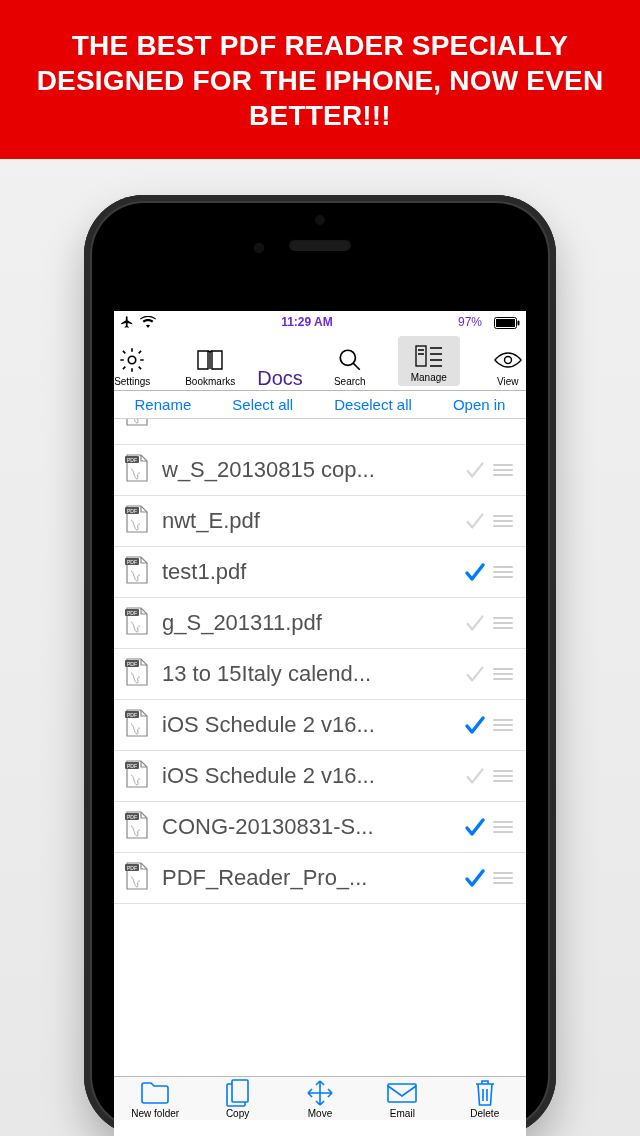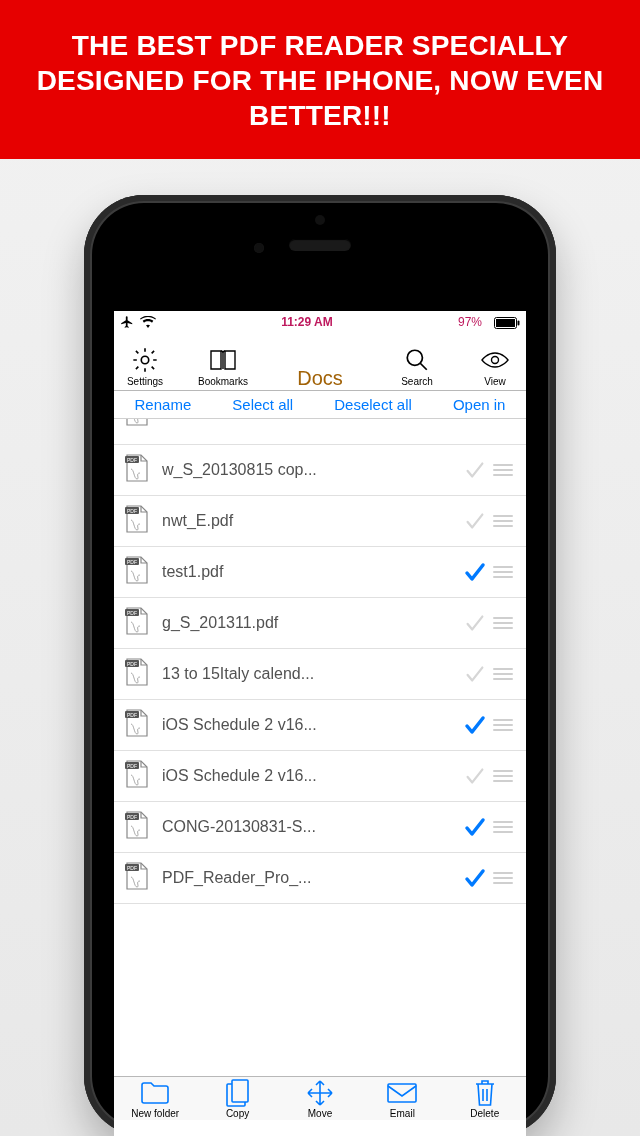--- a/index.html
+++ b/index.html
@@ -73,21 +73,21 @@
   }
 
   
   .status-bar {
     height: 22px;
     display: flex;
     align-items: center;
     justify-content: space-between;
     font-size: 12px;
     padding: 0 6px;
-    color: #be185d;
+    color: #6d28d9;
   }
   .status-left { display: flex; align-items: center; gap: 6px; }
   .status-right { display: flex; align-items: flex-end; gap: 12px; }
   .plane-icon svg, .wifi-icon svg, .battery-icon svg { display:block; }
   .status-time { font-weight: 600; font-size:12px; }
 
   
   .top-toolbar {
     height: 58px;
     display: flex;
@@ -108,21 +108,21 @@
     color: #000;
     position: relative;
   }
   .tool-item.title-item {
     flex: 1 1 auto;
     justify-content: center;
     padding-bottom: 0;
   }
   .tool-item.title-item .title-text {
     font-size: 20px;
-    color: #a16207;
+    color: #4c1d95;
     font-weight: 400;
   }
   .tool-item.active {
     background: #e1e1e1;
     border-radius: 4px;
     margin: 4px 1px;
     padding-top: 4px;
     height: 50px;
   }
   .tool-icon { height: 30px; display:flex; align-items:center; justify-content:center; }
@@ -158,21 +158,21 @@
     align-items: flex-start;
     padding-top: 0;
   }
   .file-row.cut .file-icon, .file-row.cut .file-name, .file-row.cut .check, .file-row.cut .grip {
     position: relative;
     top: -22px;
   }
   .file-icon { width: 28px; flex: 0 0 28px; }
   .file-name {
     flex: 1 1 auto;
-    font-size: 16px;
+    font-size: 22px;
     color: #525252;
     padding-left: 10px;
     white-space: nowrap;
     overflow: hidden;
     text-overflow: ellipsis;
   }
   .check {
     width: 30px; flex: 0 0 30px;
     display: flex; align-items: center; justify-content: center;
   }
@@ -266,20 +266,30 @@
       </div>
       <div class="tool-item">
         <span class="tool-icon">
           <svg width="26" height="26" viewBox="0 0 24 24" fill="none" stroke="#000" stroke-width="1.6">
               <circle cx="10" cy="10" r="7"></circle>
               <path d="M21 21l-6-6"></path>
             </svg>
         </span>
         <span class="tool-label">Search</span>
       </div>
+      <div class="tool-item active">
+        <span class="tool-icon">
+          <svg width="30" height="24" viewBox="0 0 30 24" fill="none" stroke="#000" stroke-width="1.3">
+              <rect x="2" y="2" width="10" height="20"></rect>
+              <path d="M4 6h6M4 10h6"></path>
+              <path d="M16 4h12M16 10h12M16 16h12M16 22h12"></path>
+            </svg>
+        </span>
+        <span class="tool-label">Manage</span>
+      </div>
       <div class="tool-item">
         <span class="tool-icon">
           <svg width="30" height="20" viewBox="0 0 30 20" fill="none" stroke="#000" stroke-width="1.4">
               <path d="M2 10s5-7 13-7 13 7 13 7-5 7-13 7S2 10 2 10z"></path>
               <circle cx="15" cy="10" r="3.5"></circle>
             </svg>
         </span>
         <span class="tool-label">View</span>
       </div>
     </div>

